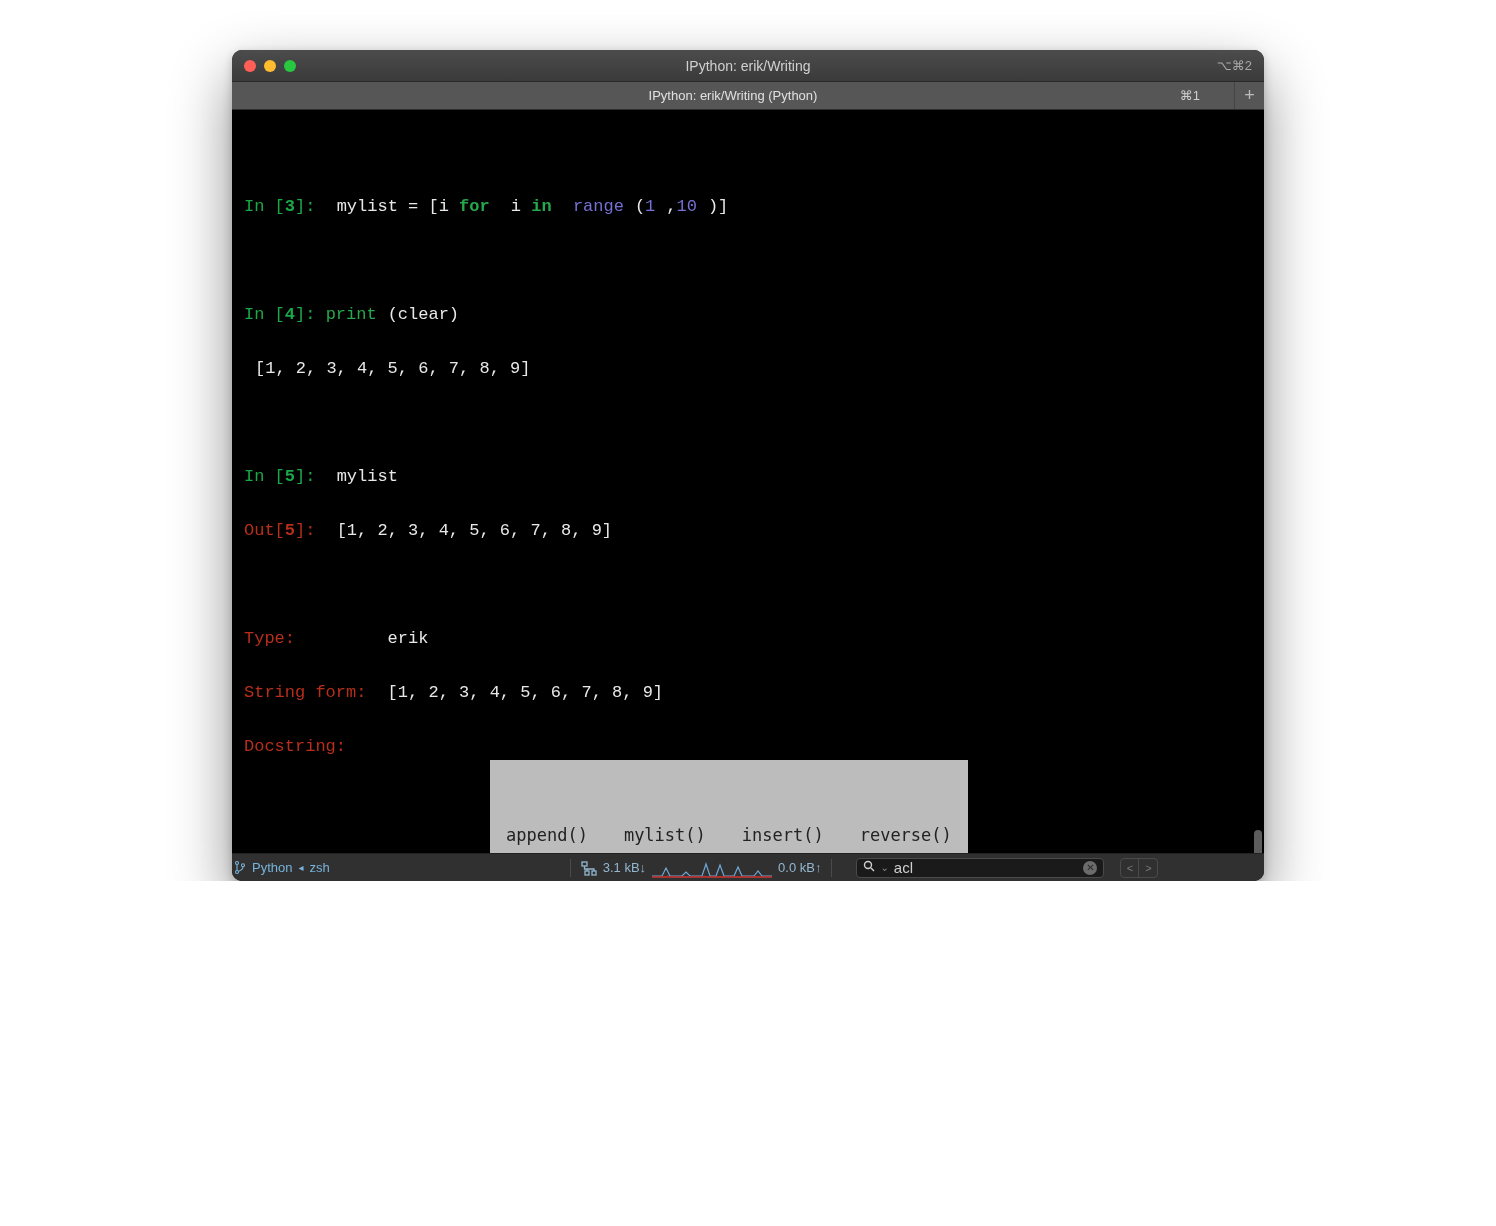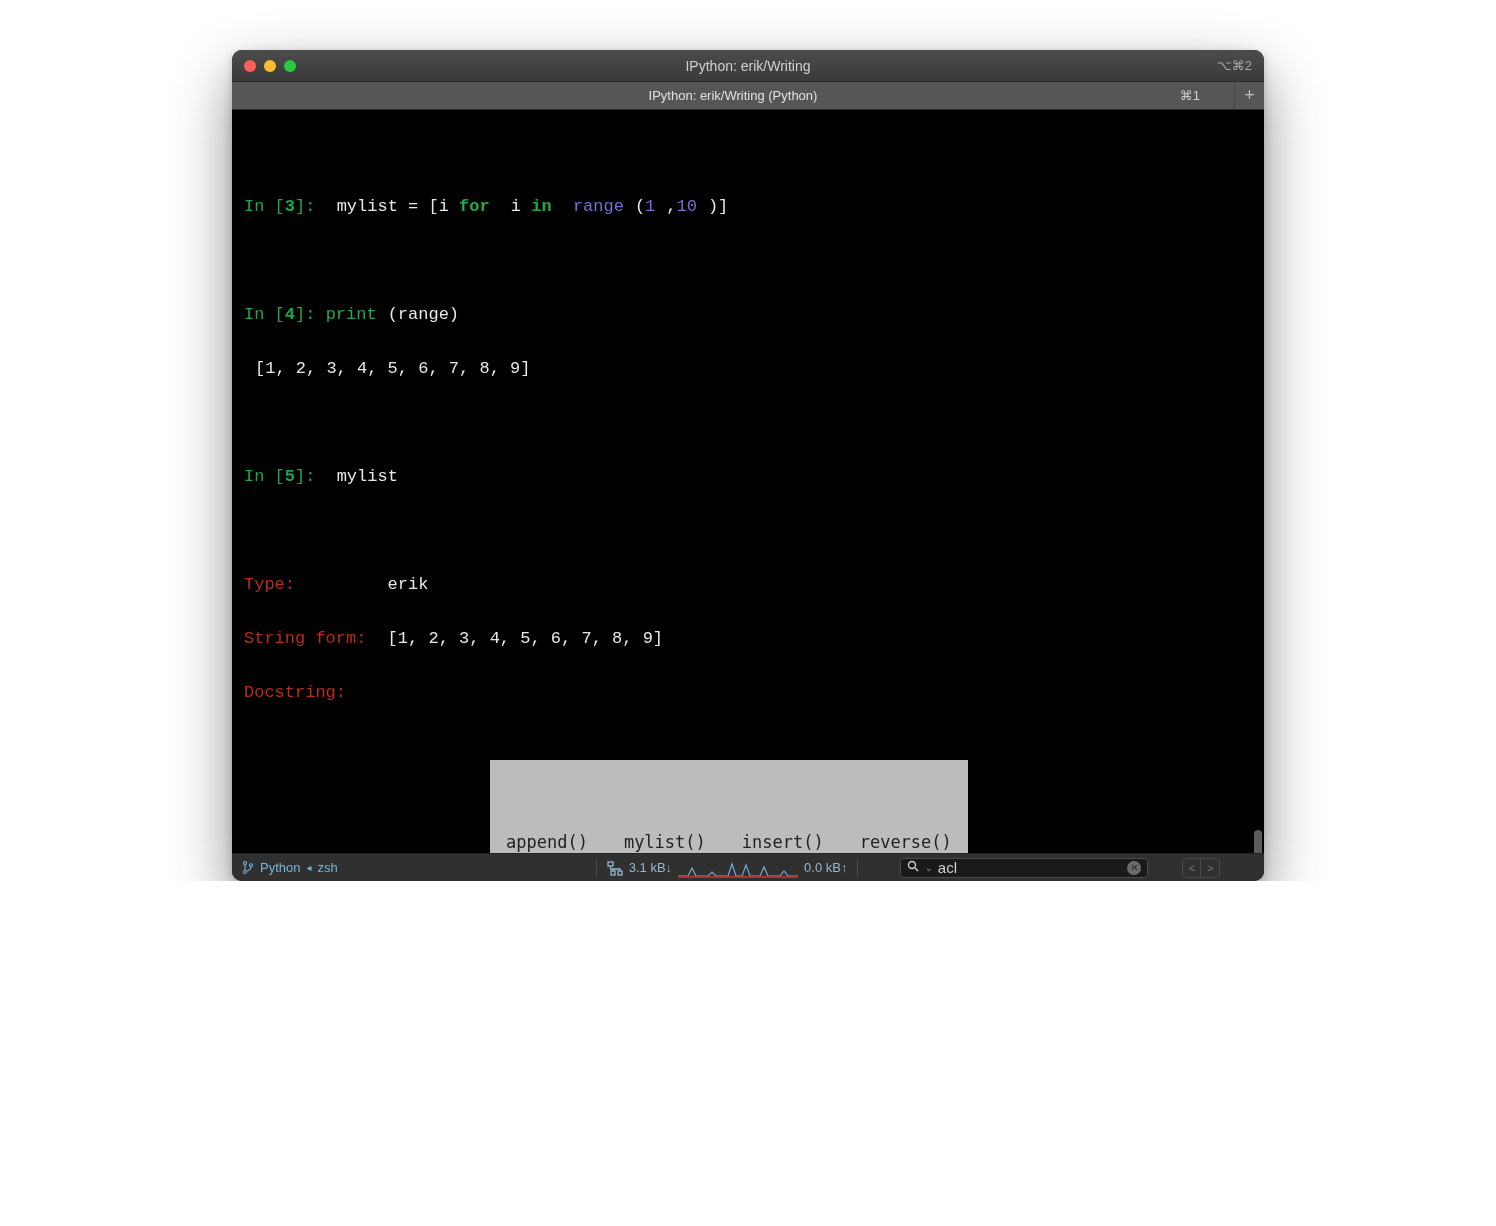--- a/index.html
+++ b/index.html
@@ -112,37 +112,37 @@
   .builtin { color: #26a84b; }
   .purple { color: #7570d4; }
   .text { color: #e8e8e8; padding-left: 11px; }
   .red-label { color: #b72e1a; }
   .autocomplete {
     position: absolute;
     left: 258px;
     top: 650px;
     background: #bcbcbc;
     color: #222;
-    padding: 15px 10px 2px 10px;
+    padding: 8px 10px 2px 10px;
     font-family: Menlo, Monaco, monospace;
     font-size: 17px;
     line-height: 27px;
   }
   .ac-table { display: flex; gap: 24px; }
   .ac-col { display: flex; flex-direction: column; }
   .ac-item { padding: 0 6px; }
   .statusbar {
     height: 28px;
     background: #303030;
     display: flex;
     align-items: center;
-    padding: 0 10px;
+    padding: 0 2px;
     color: #93b7d0;
     font-size: 13px;
-    gap: 28px;
+    gap: 10px;
     border-top: 1px solid #222;
   }
   .status-left {
     display: flex;
     align-items: center;
     gap: 6px;
     color: #77b3da;
   }
   .branch-icon {
     width: 12px; height: 15px;
@@ -237,24 +237,25 @@
     <div class="tab">
       <span>IPython: erik/Writing (Python)</span>
       <span class="tab-shortcut">⌘1</span>
     </div>
     <div class="tab-plus">+</div>
   </div>
 
   <div class="terminal">
 <div><span class="in-prompt">In [</span><span class="in-num">3</span><span class="in-prompt">]: </span><span class="text">mylist = [i </span><span class="kw">for</span><span class="text"> i </span><span class="kw">in</span><span class="text"> </span><span class="purple">range</span><span class="text">(</span><span class="purple">1</span><span class="text">,</span><span class="purple">10</span><span class="text">)]</span></div>
 <div> </div>
-<div><span class="in-prompt">In [</span><span class="in-num">4</span><span class="in-prompt">]: </span><span class="builtin">print</span><span class="text">(range)</span></div>
+<div><span class="in-prompt">In [</span><span class="in-num">4</span><span class="in-prompt">]: </span><span class="builtin">print</span><span class="text">(clear)</span></div>
 <div class="text">[1, 2, 3, 4, 5, 6, 7, 8, 9]</div>
 <div> </div>
 <div><span class="in-prompt">In [</span><span class="in-num">5</span><span class="in-prompt">]: </span><span class="text">mylist</span></div>
+<div><span class="out-prompt">Out[</span><span class="out-num">5</span><span class="out-prompt">]: </span><span class="text">[1, 2, 3, 4, 5, 6, 7, 8, 9]</span></div>
 <div> </div>
 <div><span class="red-label">Type:       </span><span class="text"> erik</span></div>
 <div><span class="red-label">String form:</span><span class="text"> [1, 2, 3, 4, 5, 6, 7, 8, 9]</span></div>
 <div><span class="red-label">Docstring:</span></div>
 
 
 
 
 
 

